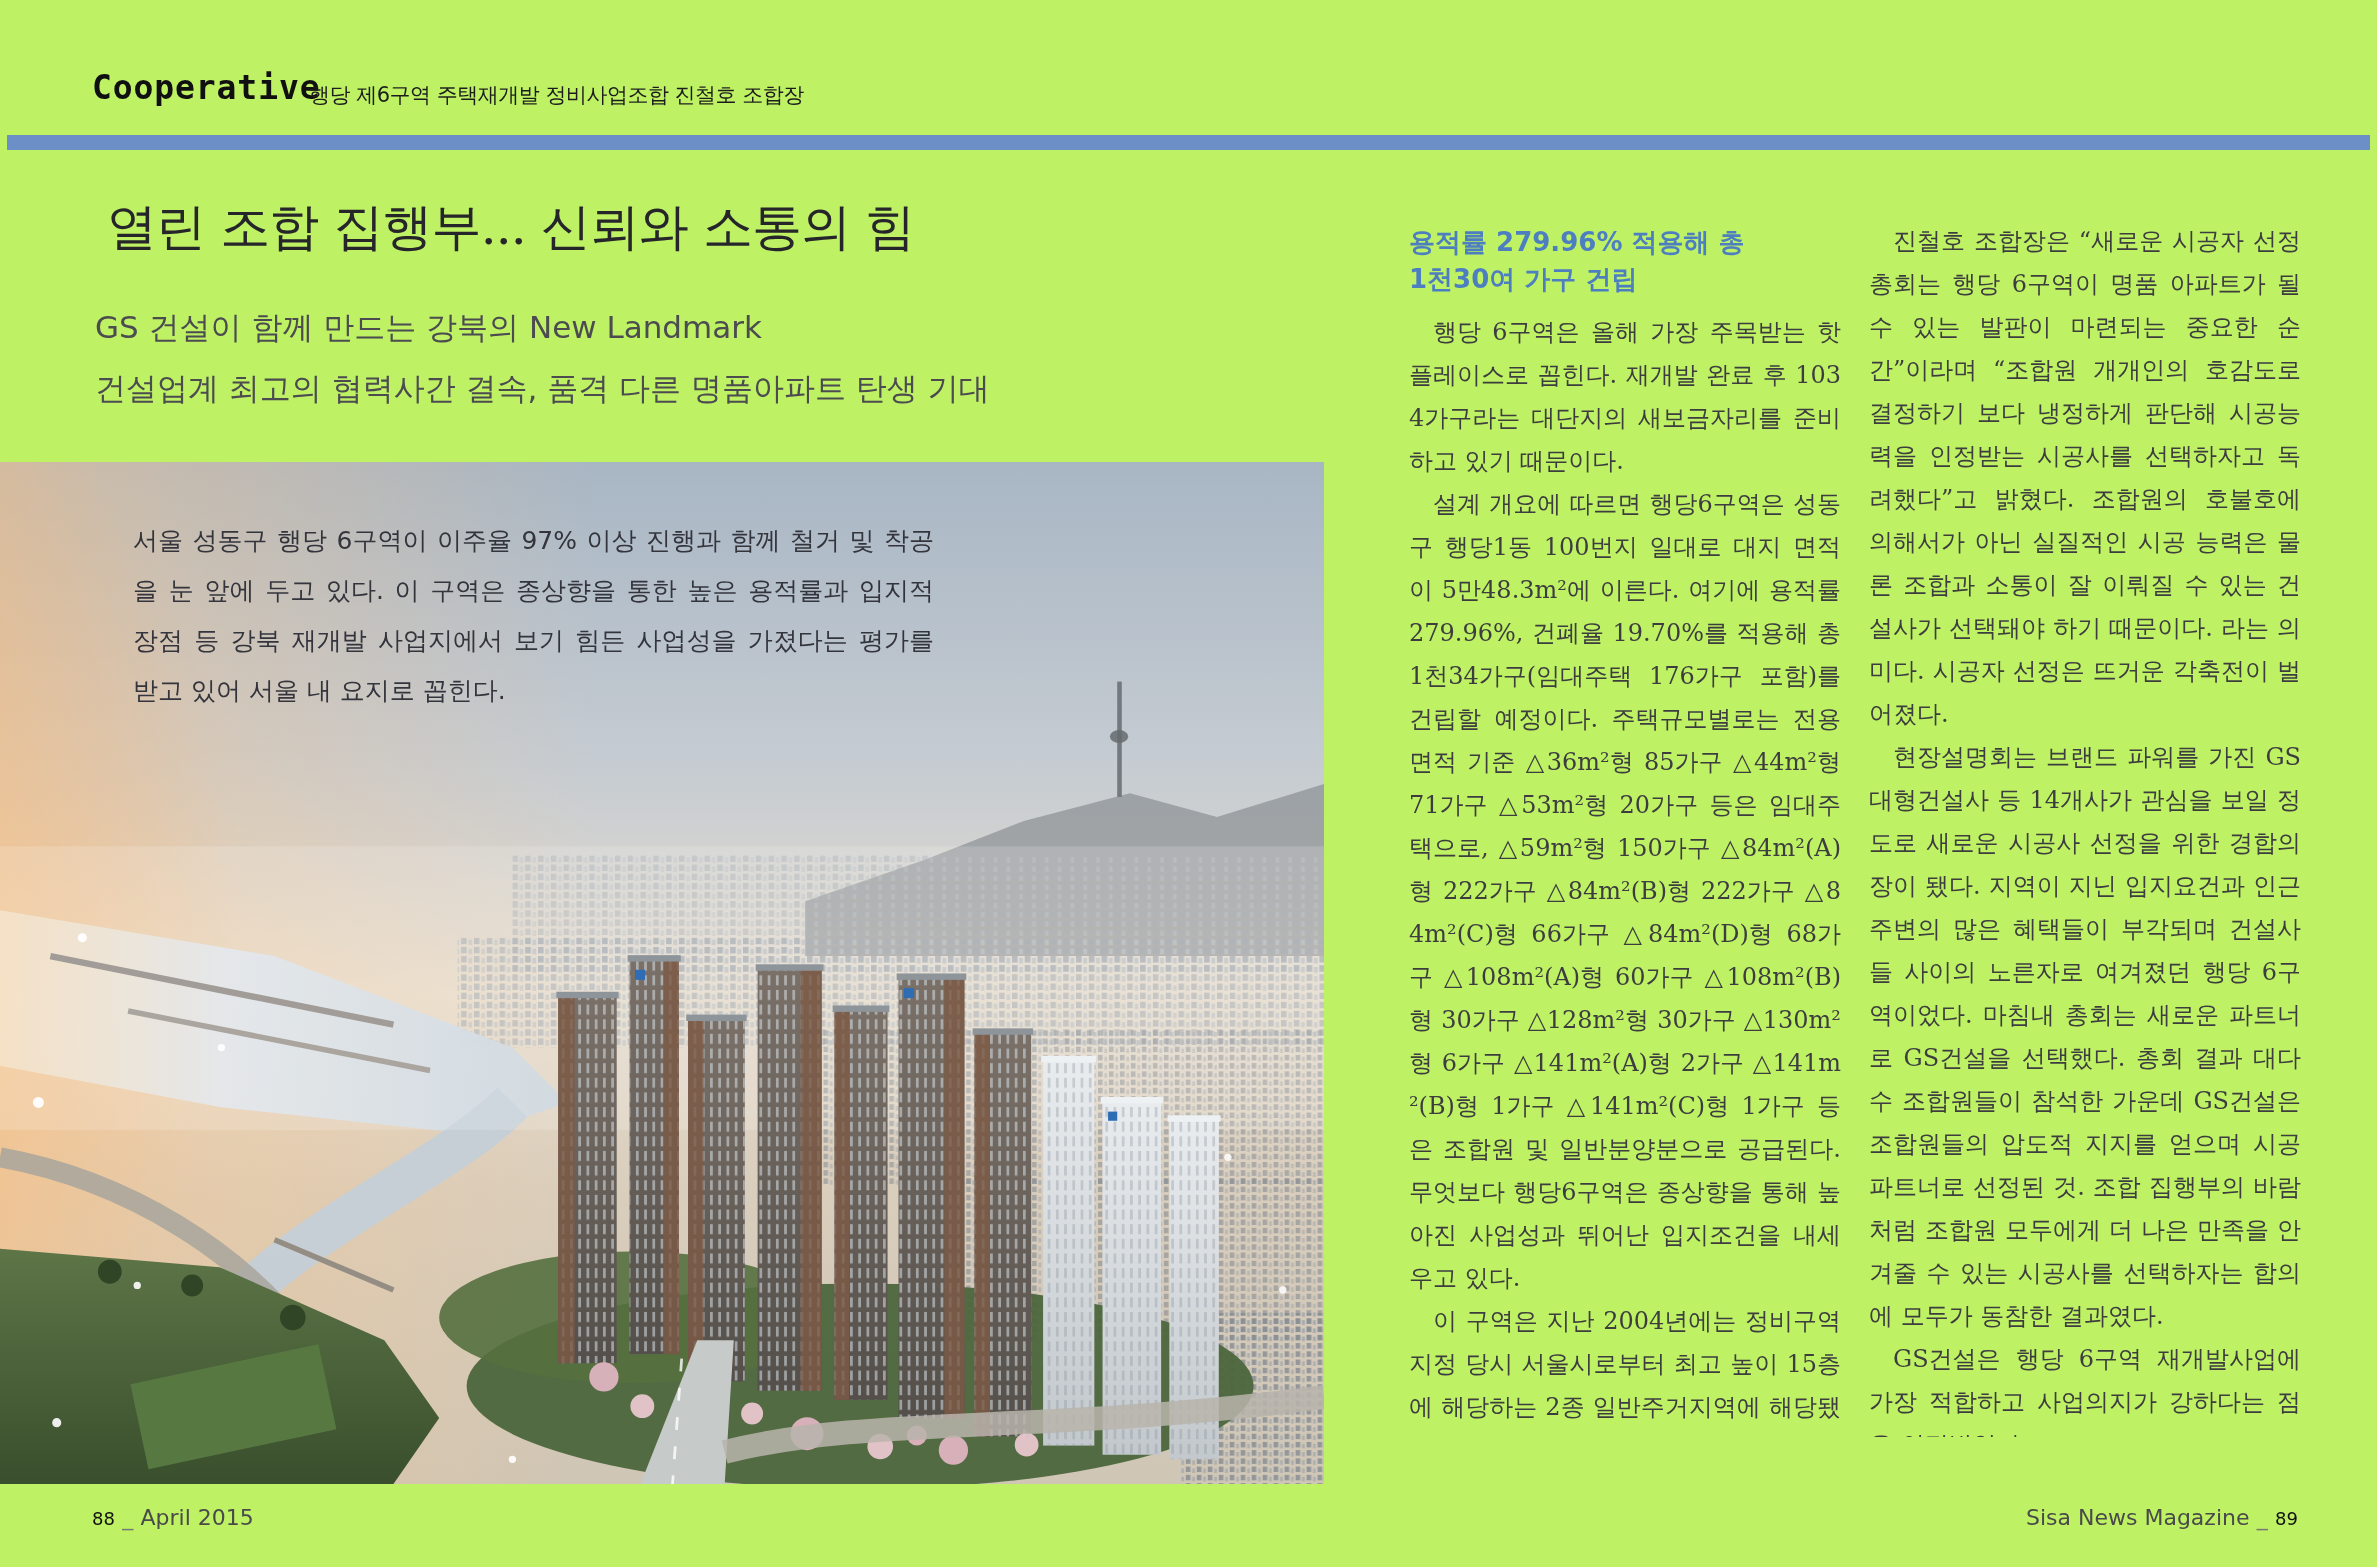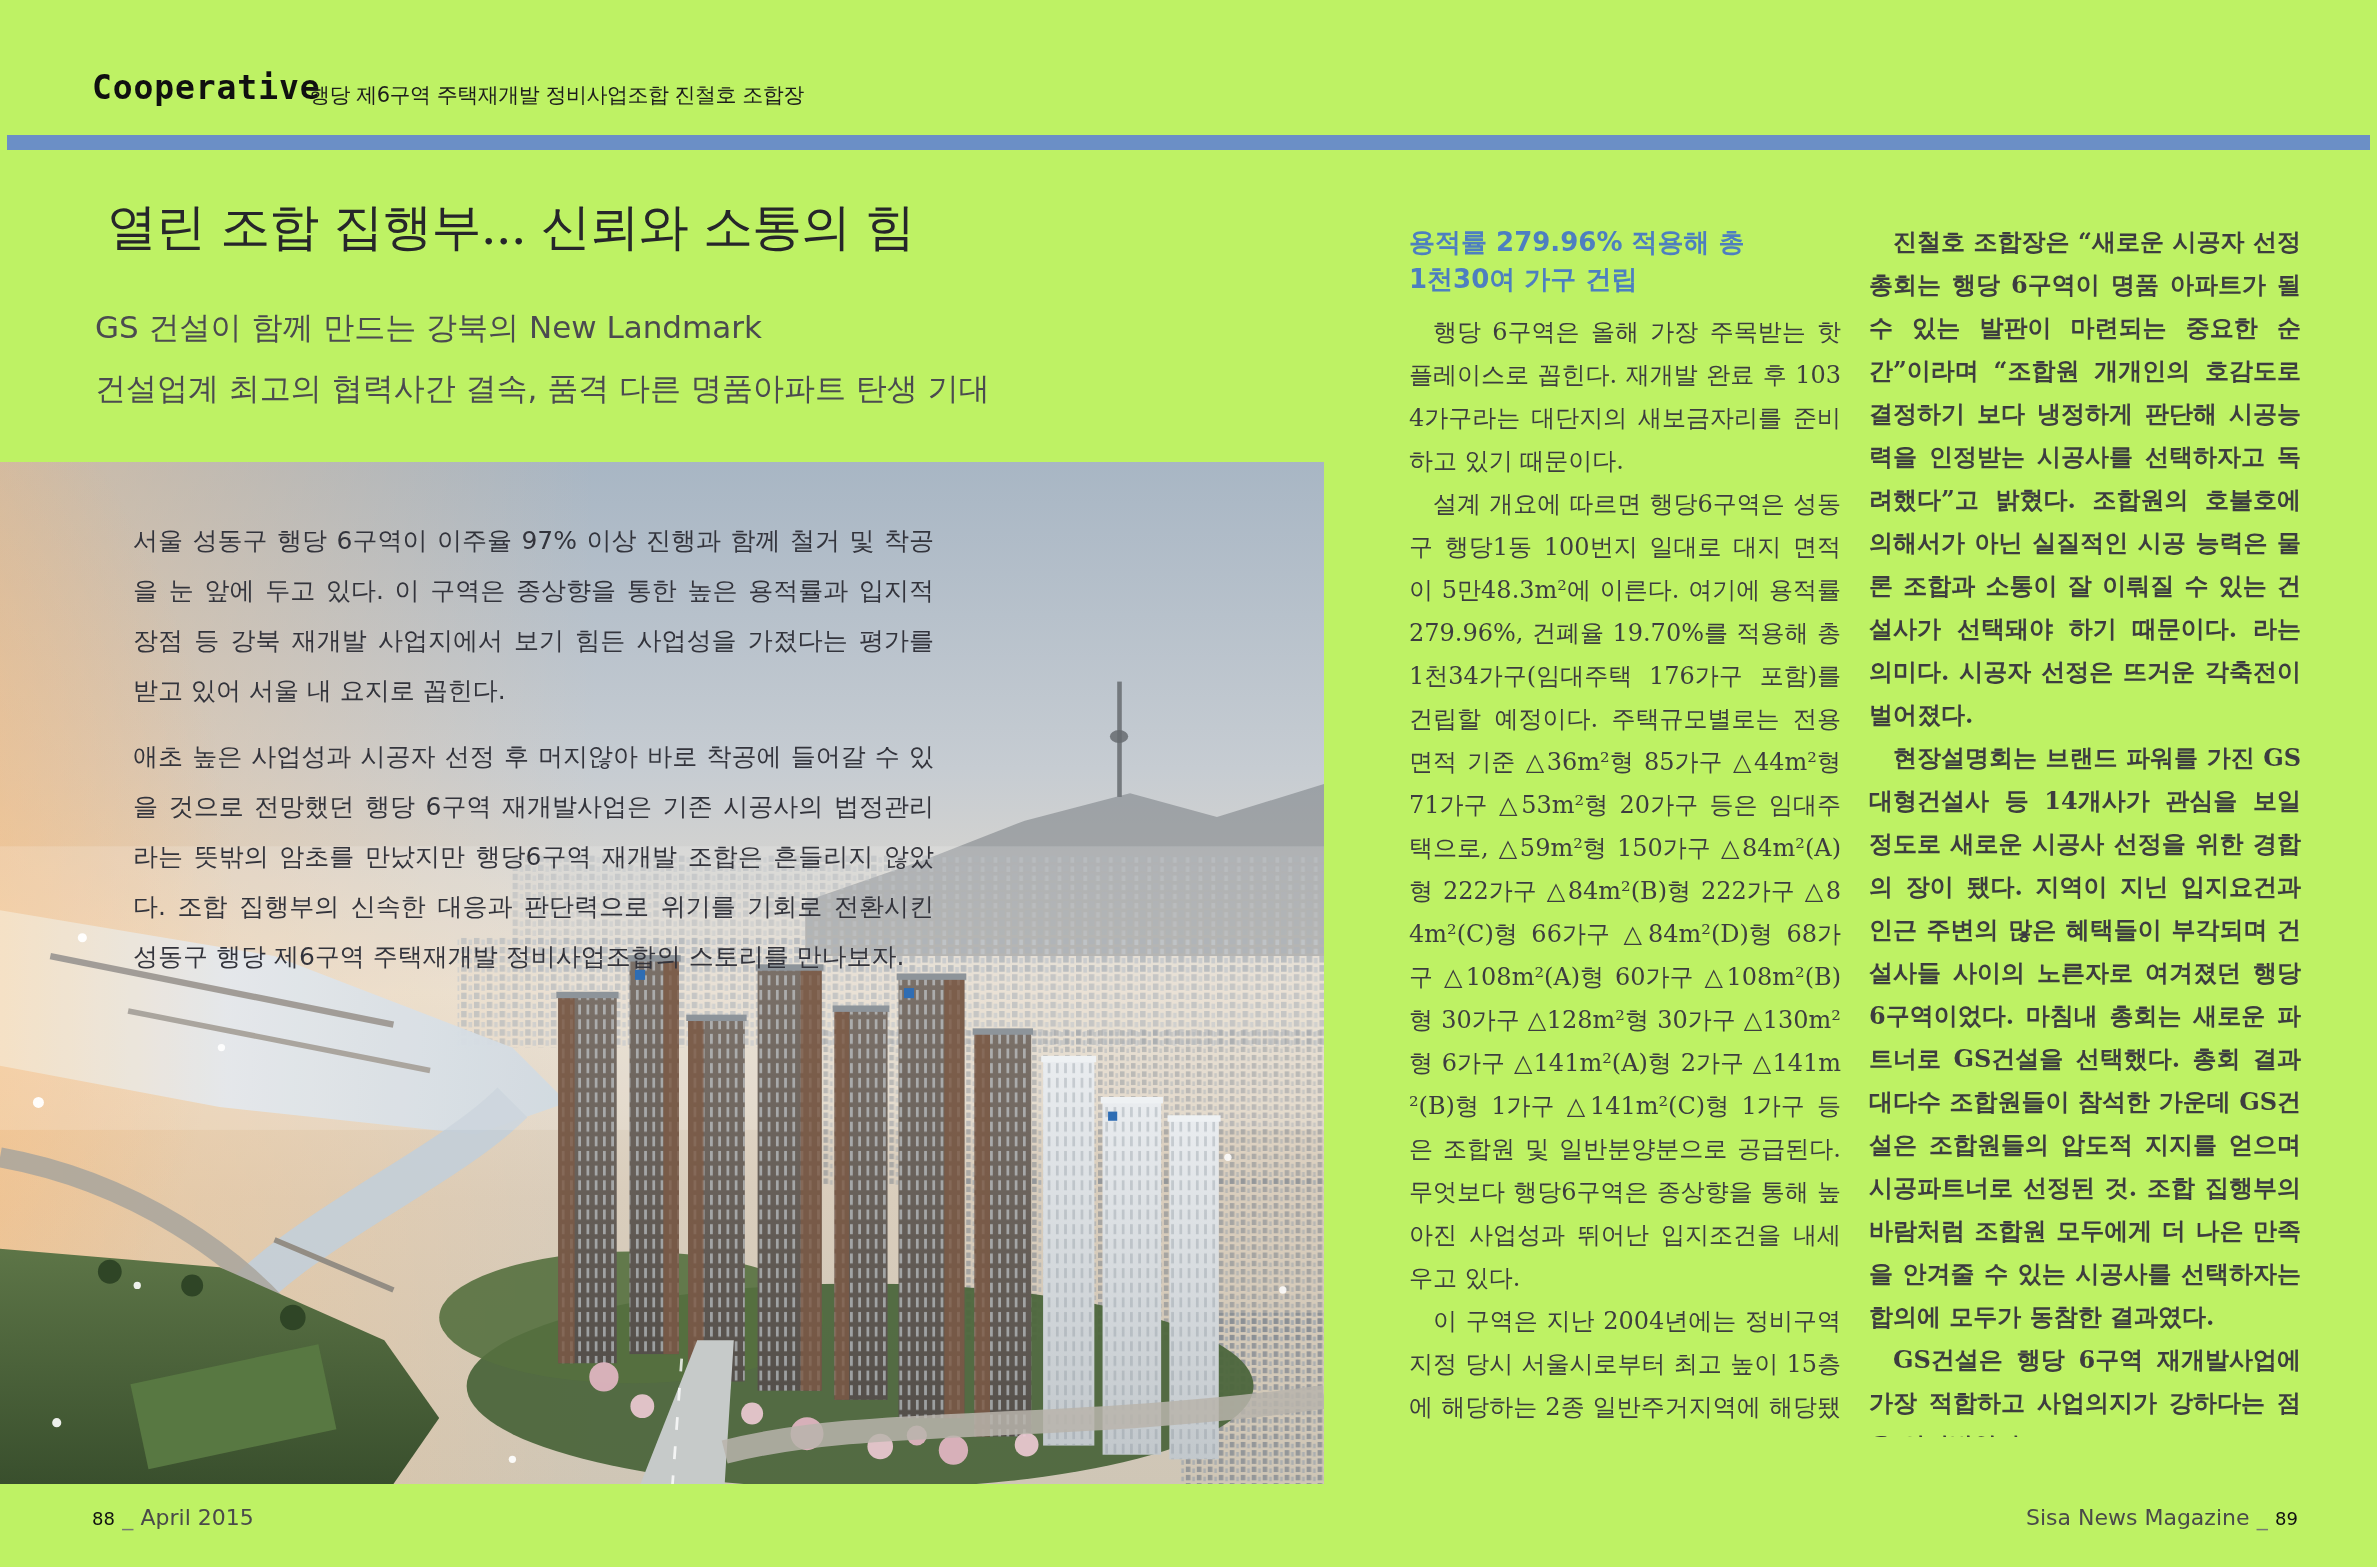--- a/index.html
+++ b/index.html
@@ -24,21 +24,21 @@
   .photo{position:absolute;left:0;top:462px;width:1324px;height:1022px;overflow:hidden;}
   .photo svg{position:absolute;left:0;top:0;width:100%;height:100%;}
   .overlay-text{position:absolute;left:117px;top:38px;width:833px;
           font-family:"DejaVu Sans","Liberation Sans",sans-serif;font-size:25px;line-height:50px;
           color:#33343c;text-align:justify;}
   .overlay-text p{margin:16px;}
 
   
   .col{position:absolute;top:220px;width:432px;height:1217px;overflow:hidden;
        font-size:24px;line-height:43px;text-align:justify;word-break:break-all;}
-  .col-1{left:1409px;} .col-2{left:1869px;font-weight:bold;}
+  .col-1{left:1409px;} .col-2{left:1869px;}
   .col p{margin:0;text-indent:1em;}
   .subhead{font-family:"DejaVu Sans","Liberation Sans",sans-serif;font-weight:bold;
        font-size:26px;line-height:37px;margin:40px 0 13px 0;text-indent:0;text-align:left;word-break:keep-all;}
   .subhead.first{margin-top:4px;}
 
   
   .folio{position:absolute;top:1505px;font-family:"DejaVu Sans","Liberation Sans",sans-serif;
        font-size:22px;color:#4a4a4a;}
   .folio-left{left:92px;} .folio-right{right:79px;text-align:right;margin-left:45px;}
   .folio .pg{font-size:18px;font-weight:normal;color:#111;}
@@ -230,21 +230,20 @@
           <circle cx="62" cy="1050" r="5" opacity="0.9"></circle>
         <circle cx="1342" cy="760" r="4" opacity="0.85"></circle>
           <circle cx="1402" cy="905" r="4" opacity="0.85"></circle>
         <circle cx="242" cy="640" r="4" opacity="0.9"></circle>
           <circle cx="560" cy="1090" r="4" opacity="0.9"></circle>
       </g>
     </svg>
 
     <div class="overlay-text">
       <p>서울 성동구 행당 6구역이 이주율 97% 이상 진행과 함께 철거 및 착공을 눈 앞에 두고 있다. 이 구역은 종상향을 통한 높은 용적률과 입지적 장점 등 강북 재개발 사업지에서 보기 힘든 사업성을 가졌다는 평가를 받고 있어 서울 내 요지로 꼽힌다.</p>
-      <p>애초 높은 사업성과 시공자 선정 후 머지않아 바로 착공에 들어갈 수 있을 것으로 전망했던 행당 6구역 재개발사업은 기존 시공사의 법정관리라는 뜻밖의 암초를 만났지만 행당6구역 재개발 조합은 흔들리지 않았다. 조합 집행부의 신속한 대응과 판단력으로 위기를 기회로 전환시킨 성동구 행당 제6구역 주택재개발 정비사업조합의 스토리를 만나보자.</p>
     </div>
   </div>
 
   <div class="col col-1">
     <h3 class="subhead first" style="color:#4d7fc0;">용적률 279.96% 적용해 총 1천30여 가구 건립</h3>
     <p>행당 6구역은 올해 가장 주목받는 핫플레이스로 꼽힌다. 재개발 완료 후 1034가구라는 대단지의 새보금자리를 준비하고 있기 때문이다.</p>
     <p>설계 개요에 따르면 행당6구역은 성동구 행당1동 100번지 일대로 대지 면적이 5만48.3m²에 이른다. 여기에 용적률 279.96%, 건폐율 19.70%를 적용해 총 1천34가구(임대주택 176가구 포함)를 건립할 예정이다. 주택규모별로는 전용면적 기준 △36m²형 85가구 △44m²형 71가구 △53m²형 20가구 등은 임대주택으로, △59m²형 150가구 △84m²(A)형 222가구 △84m²(B)형 222가구 △84m²(C)형 66가구 △84m²(D)형 68가구 △108m²(A)형 60가구 △108m²(B)형 30가구 △128m²형 30가구 △130m²형 6가구 △141m²(A)형 2가구 △141m²(B)형 1가구 △141m²(C)형 1가구 등은 조합원 및 일반분양분으로 공급된다. 무엇보다 행당6구역은 종상향을 통해 높아진 사업성과 뛰어난 입지조건을 내세우고 있다.</p>
     <p>이 구역은 지난 2004년에는 정비구역 지정 당시 서울시로부터 최고 높이 15층에 해당하는 2종 일반주거지역에 해당됐다. 하지만 수차례 기본계획 변경을 추진하면서 최고 높이 39층에 달하는 3종 일반주거지역으로 종상향하는 쾌거를 이룬 것이다. 이는 34층을 넘는 아파트 건축이 흔치 않은 상황에서 놀라운 성과라고 할 수 있다.</p>
 
   </div>

